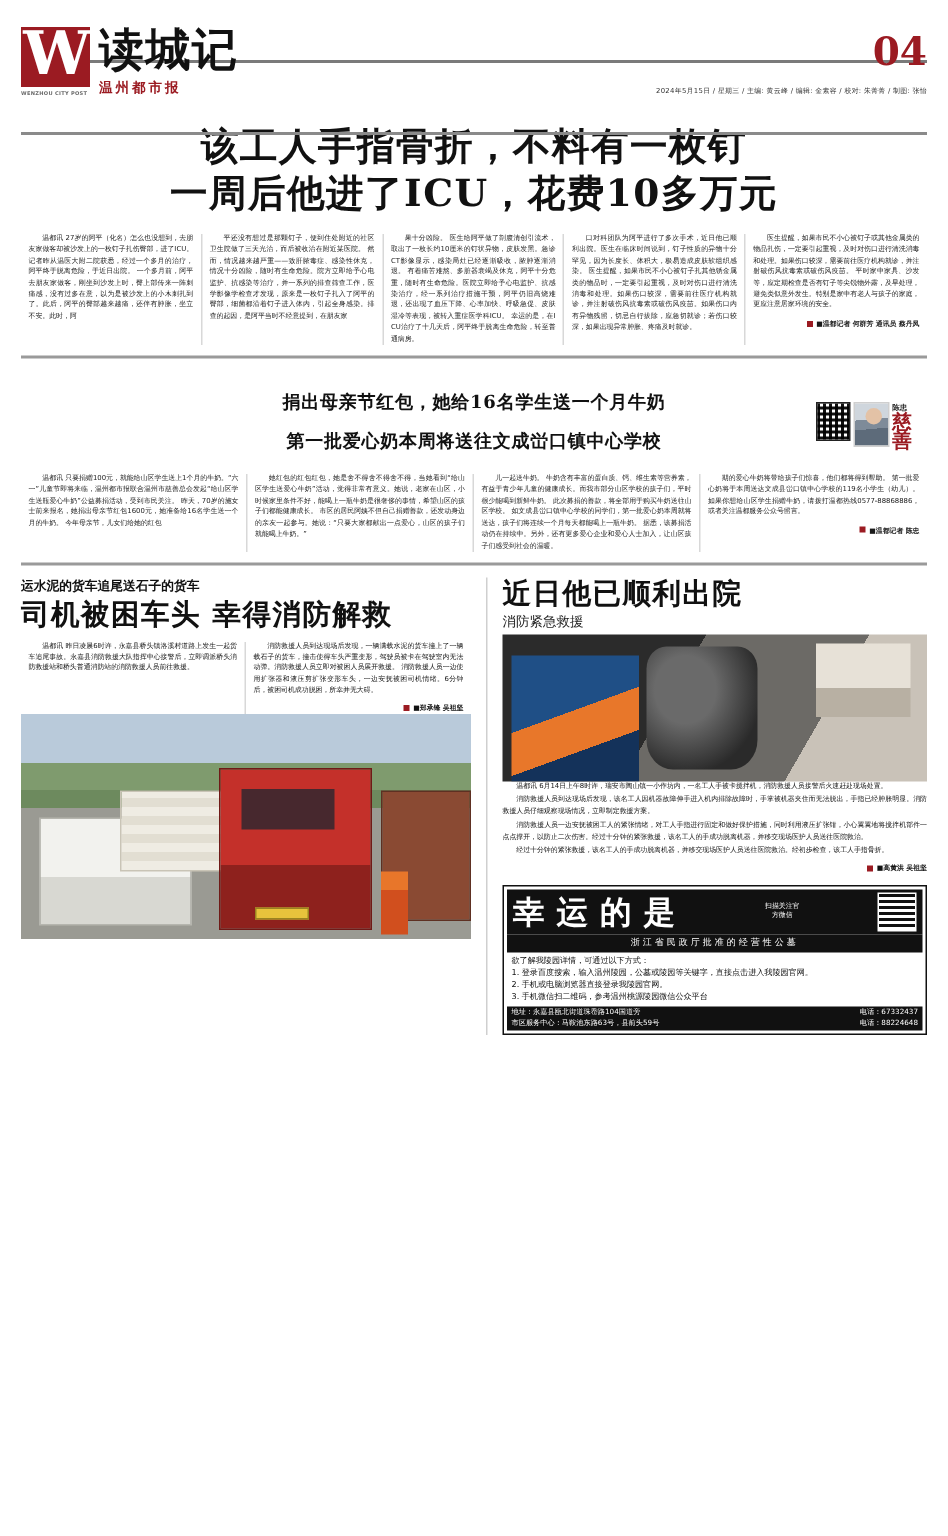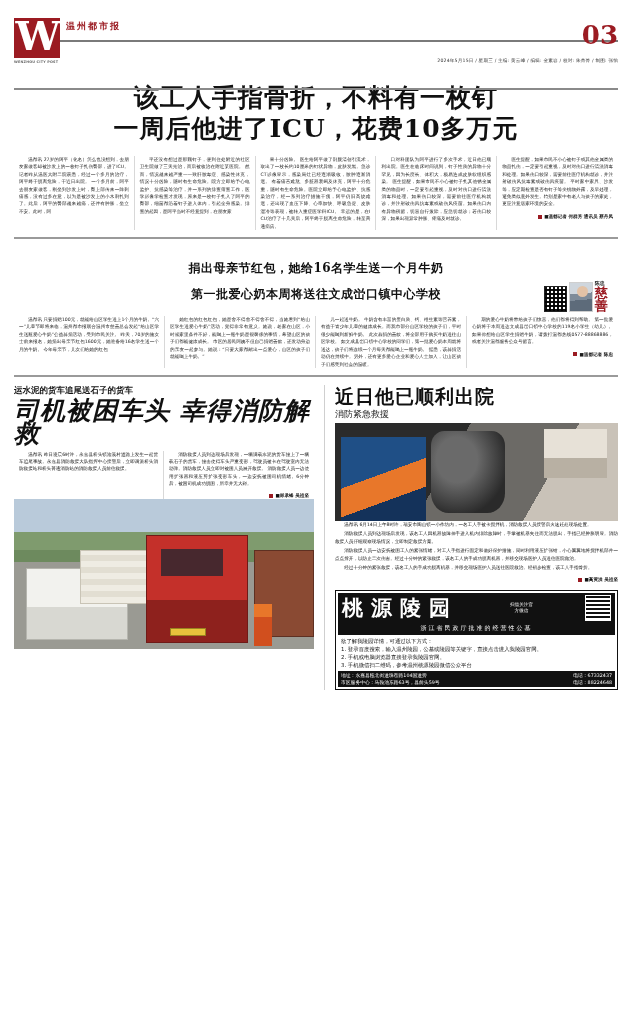--- a/index.html
+++ b/index.html
@@ -69,21 +69,21 @@
   .col p { margin:0; text-indent:2em; }
   .byline { margin-top:5px; text-align:right; font-size:4.6px; font-weight:700; }
   .byline .sq { display:inline-block; width:4px; height:4px; background:#9b1b22; margin-right:2px; vertical-align:middle; }
 
   
   .milk { padding-top:8px; position:relative; }
   .milk .kicker { font-size:9.5px; }
   .milk .headline { font-size:12px; line-height:23px; margin-top:3px; letter-spacing:.5px; }
   .milk-badge {
     position:absolute; right:0; top:22px; width:74px; height:44px;
-    display:flex; align-items:flex-end; gap:2px;
+    display:flex; align-items:flex-start; gap:2px;
   }
   .qr { width:26px; height:26px; background:
       repeating-linear-gradient(0deg,#111 0 2px,#fff 2px 4px),
       repeating-linear-gradient(90deg,#111 0 2px,transparent 2px 4px);
     background-blend-mode:multiply; border:1px solid #222;
   }
   .badge-photo {
     width:26px; height:30px;
     background:linear-gradient(175deg,#cfd6dd 0 38%,#7e8b99 38% 60%,#5d6b7a 60% 100%);
     position:relative; border:1px solid #cfcfcf;
@@ -99,21 +99,21 @@
   }
   .cols4 { margin-top:10px; display:grid; grid-template-columns:repeat(4,1fr); }
 
   
   .bottom { display:grid; grid-template-columns:310px 1px 1fr; gap:0; margin-top:8px; }
   .bl { padding-right:10px; }
   .vdiv { background:#cfcfcf; width:1px; }
   .br { padding-left:10px; }
   .sub-kicker { font-size:8.5px; color:#111; font-weight:700; margin-bottom:2px; }
   .bl .headline, .br .headline { text-align:left; }
-  .bl .headline { font-size:25px; line-height:23px; letter-spacing:1px;font-style:italic; }
+  .bl .headline { font-size:19px; line-height:23px; letter-spacing:1px; }
   .br .headline { font-size:19px; line-height:23px; letter-spacing:1px; }
   .br .sub-kicker { font-weight:400; font-size:9px; margin-top:0; color:#222; }
   .cols2 { display:grid; grid-template-columns:repeat(2,1fr); margin-top:6px; }
   .col-b { font-size:4.6px; line-height:7.2px; text-align:justify; padding:0 5px; border-right:1px solid #d8d8d8; word-break:break-all; }
   .col-b:last-child { border-right:none; }
   .col-b p { margin:0; text-indent:2em; }
   .one-col { font-size:4.6px; line-height:7.4px; text-align:justify; word-break:break-all; }
   .one-col p { margin:0 0 2px 0; text-indent:2em; }
 
   
@@ -193,24 +193,25 @@
   <div class="masthead">
     <div class="mh-rule-top"></div>
     <div class="mh-left">
       <div class="wlogo">
         <div class="wlogo-box">
           <div class="wtext">W</div>
         </div>
         <div class="wlogo-sub">WENZHOU CITY POST</div>
       </div>
       <div class="mh-title-wrap">
+        <div class="mh-title">读城记</div>
         <div class="mh-paper">温州都市报</div>
       </div>
     </div>
-    <div class="mh-pageno">03</div>
+    <div class="mh-pageno">04</div>
     <div class="mh-dateline">2024年5月15日 / 星期三 / 主编: 黄云峰 / 编辑: 金素容 / 校对: 朱菁菁 / 制图: 张怡</div>
     <div class="mh-rule-bot"></div>
   </div>
 
   <div class="lead">
     <div class="headline">该工人手指骨折，不料有一枚钉</div>
     <div class="headline">一周后他进了ICU，花费10多万元</div>
     <div class="cols5">
       <div class="col">
           <p>温都讯 27岁的阿平（化名）怎么也没想到，去朋友家做客却被沙发上的一枚钉子扎伤臀部，进了ICU。记者昨从温医大附二院获悉，经过一个多月的治疗，阿平终于脱离危险，于近日出院。
@@ -316,21 +317,21 @@
       <div class="one-col">
         <p>温都讯 6月14日上午8时许，瑞安市陶山镇一小作坊内，一名工人手被卡搅拌机，消防救援人员接警后火速赶赴现场处置。</p>
         <p>消防救援人员到达现场后发现，该名工人因机器故障伸手进入机内排除故障时，手掌被机器夹住而无法脱出，手指已经肿胀明显。消防救援人员仔细观察现场情况，立即制定救援方案。</p>
         <p>消防救援人员一边安抚被困工人的紧张情绪，对工人手指进行固定和做好保护措施，同时利用液压扩张钳，小心翼翼地将搅拌机部件一点点撑开，以防止二次伤害。经过十分钟的紧张救援，该名工人的手成功脱离机器，并移交现场医护人员送往医院救治。</p>
         <p>经过十分钟的紧张救援，该名工人的手成功脱离机器，并移交现场医护人员送往医院救治。经初步检查，该工人手指骨折。</p>
         <div class="byline"><span class="sq"></span><span>■高黄洪 吴祖坚</span></div>
       </div>
 
       <div class="ad">
         <div class="ad-title-bar">
-          <div class="ad-title">桃源陵园</div>
+          <div class="ad-title">幸运的是</div>
           <div class="ad-side">扫描关注官方微信</div>
           <div class="ad-qr"></div>
         </div>
         <div class="ad-sub">浙江省民政厅批准的经营性公墓</div>
         <div class="ad-body">
           <p>欲了解我陵园详情，可通过以下方式：</p>
           <p>1. 登录百度搜索，输入温州陵园，公墓或陵园等关键字，直接点击进入我陵园官网。</p>
           <p>2. 手机或电脑浏览器直接登录我陵园官网。</p>
           <p>3. 手机微信扫二维码，参考温州桃源陵园微信公众平台</p>
         </div>

